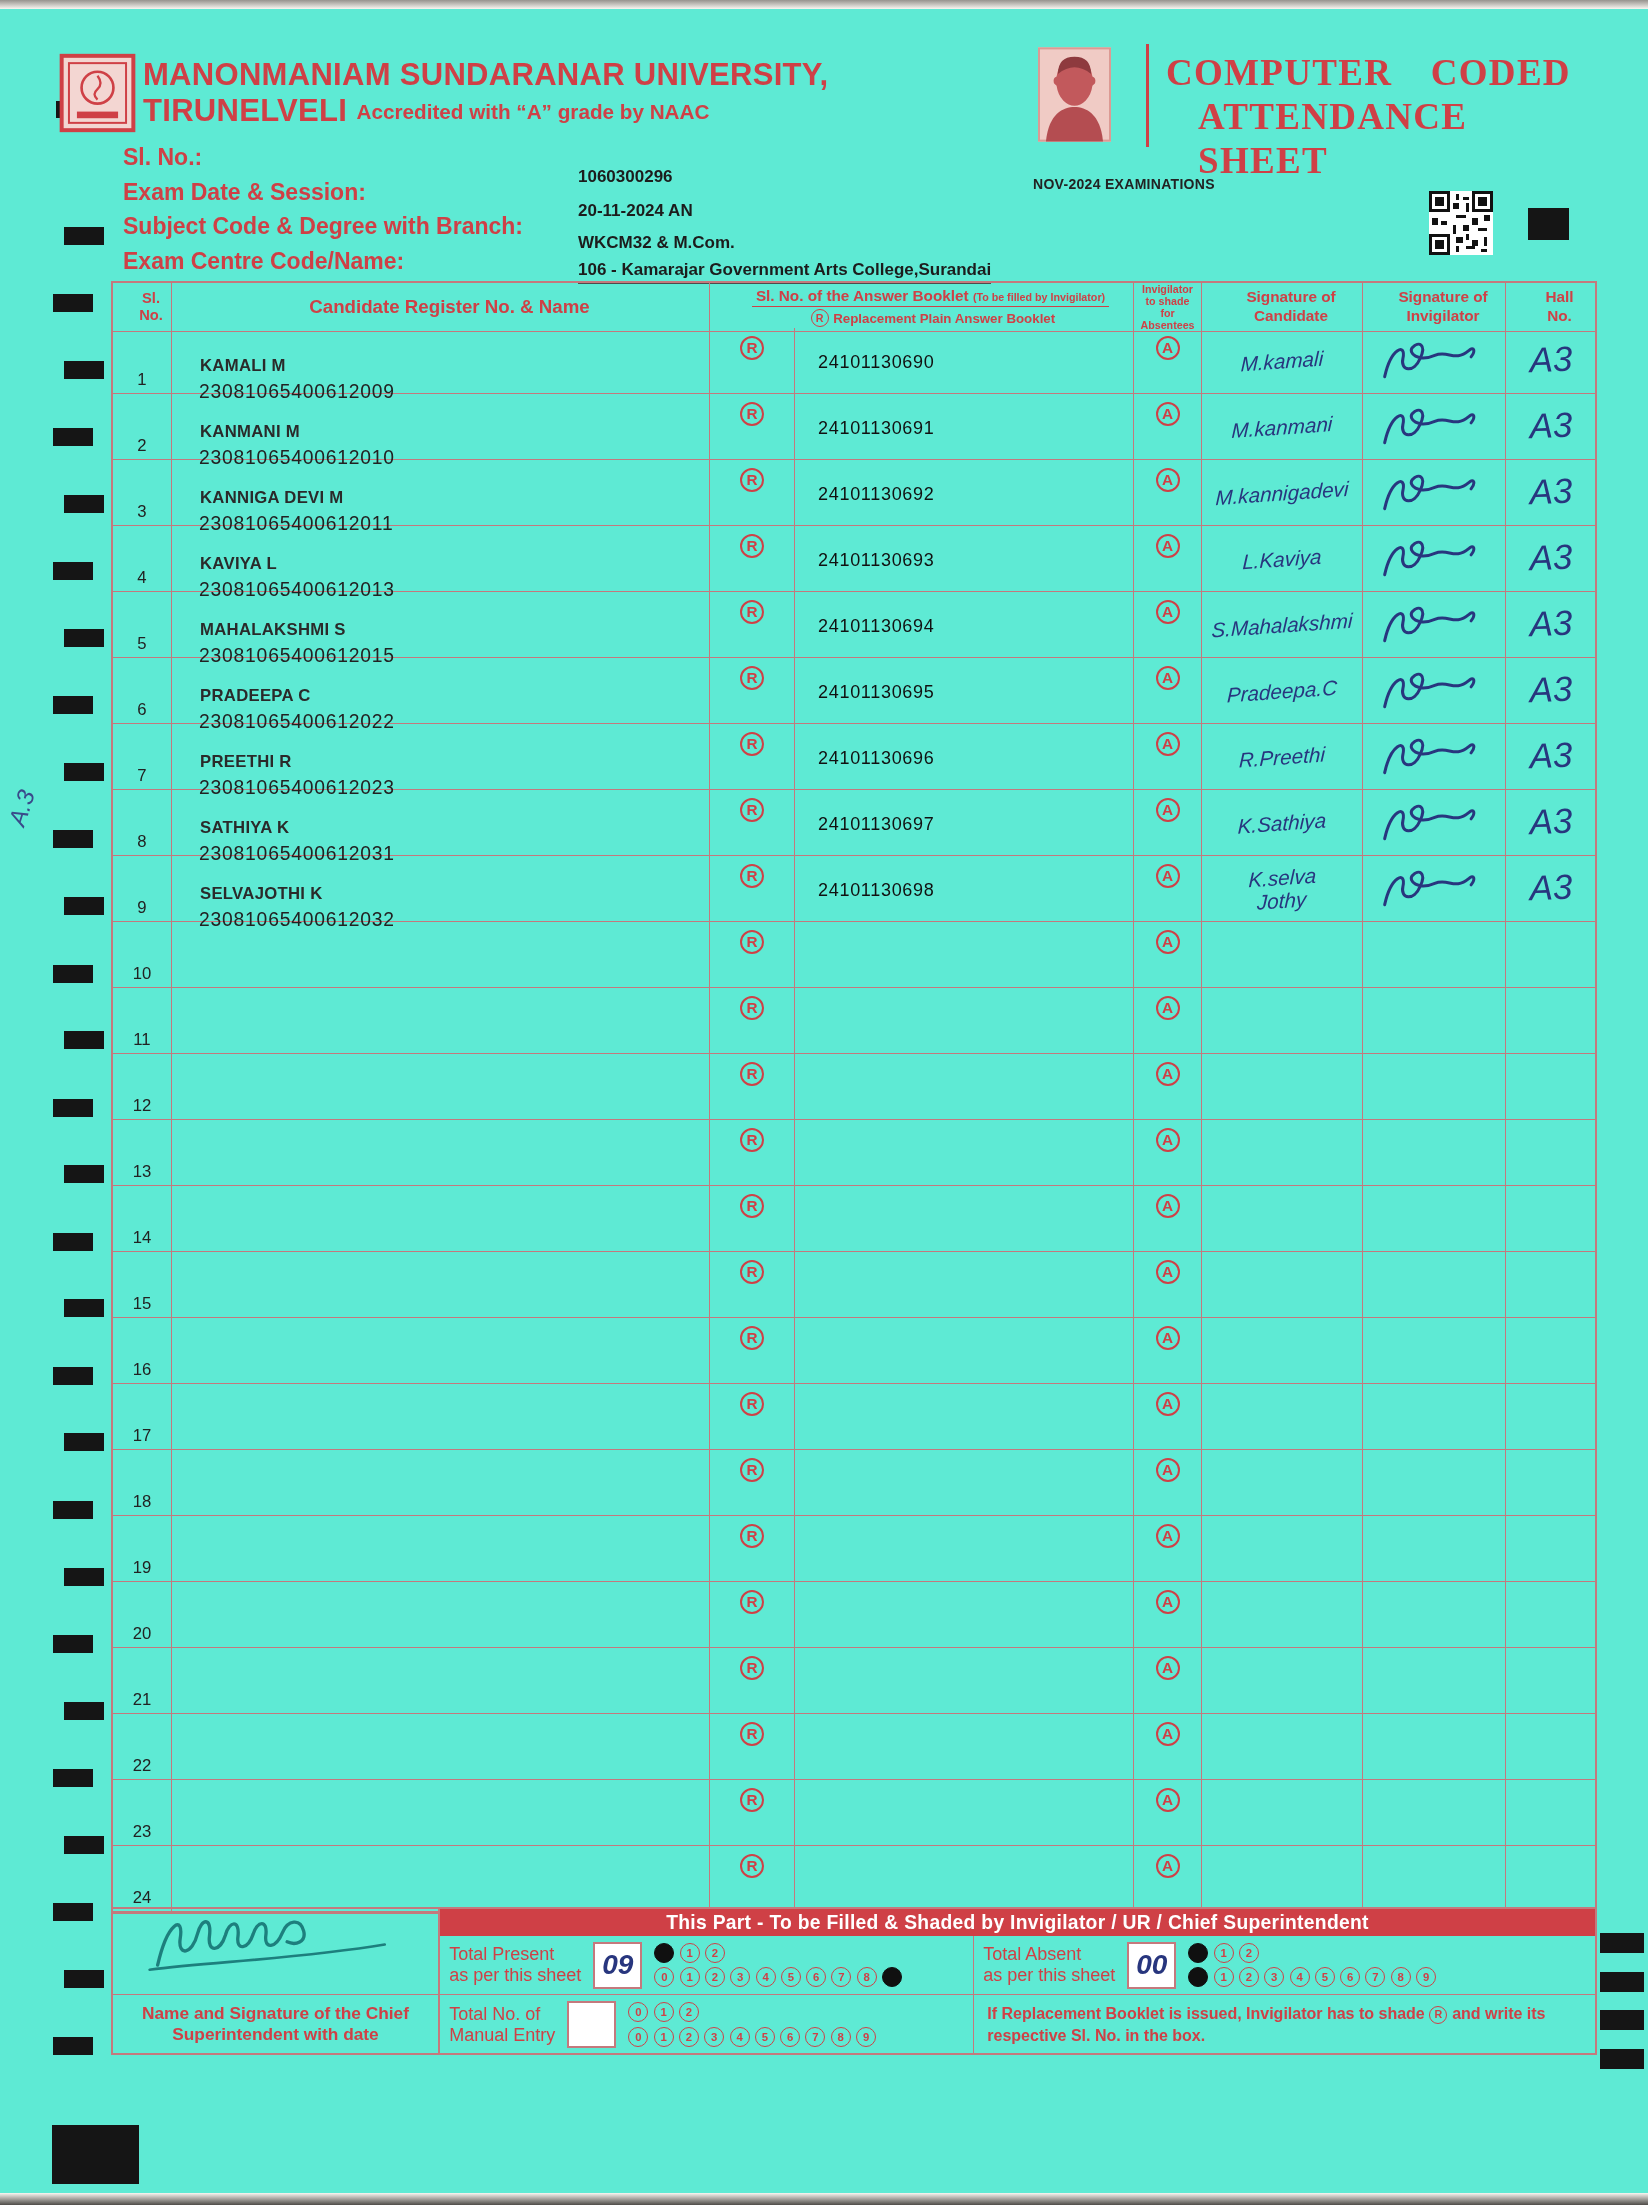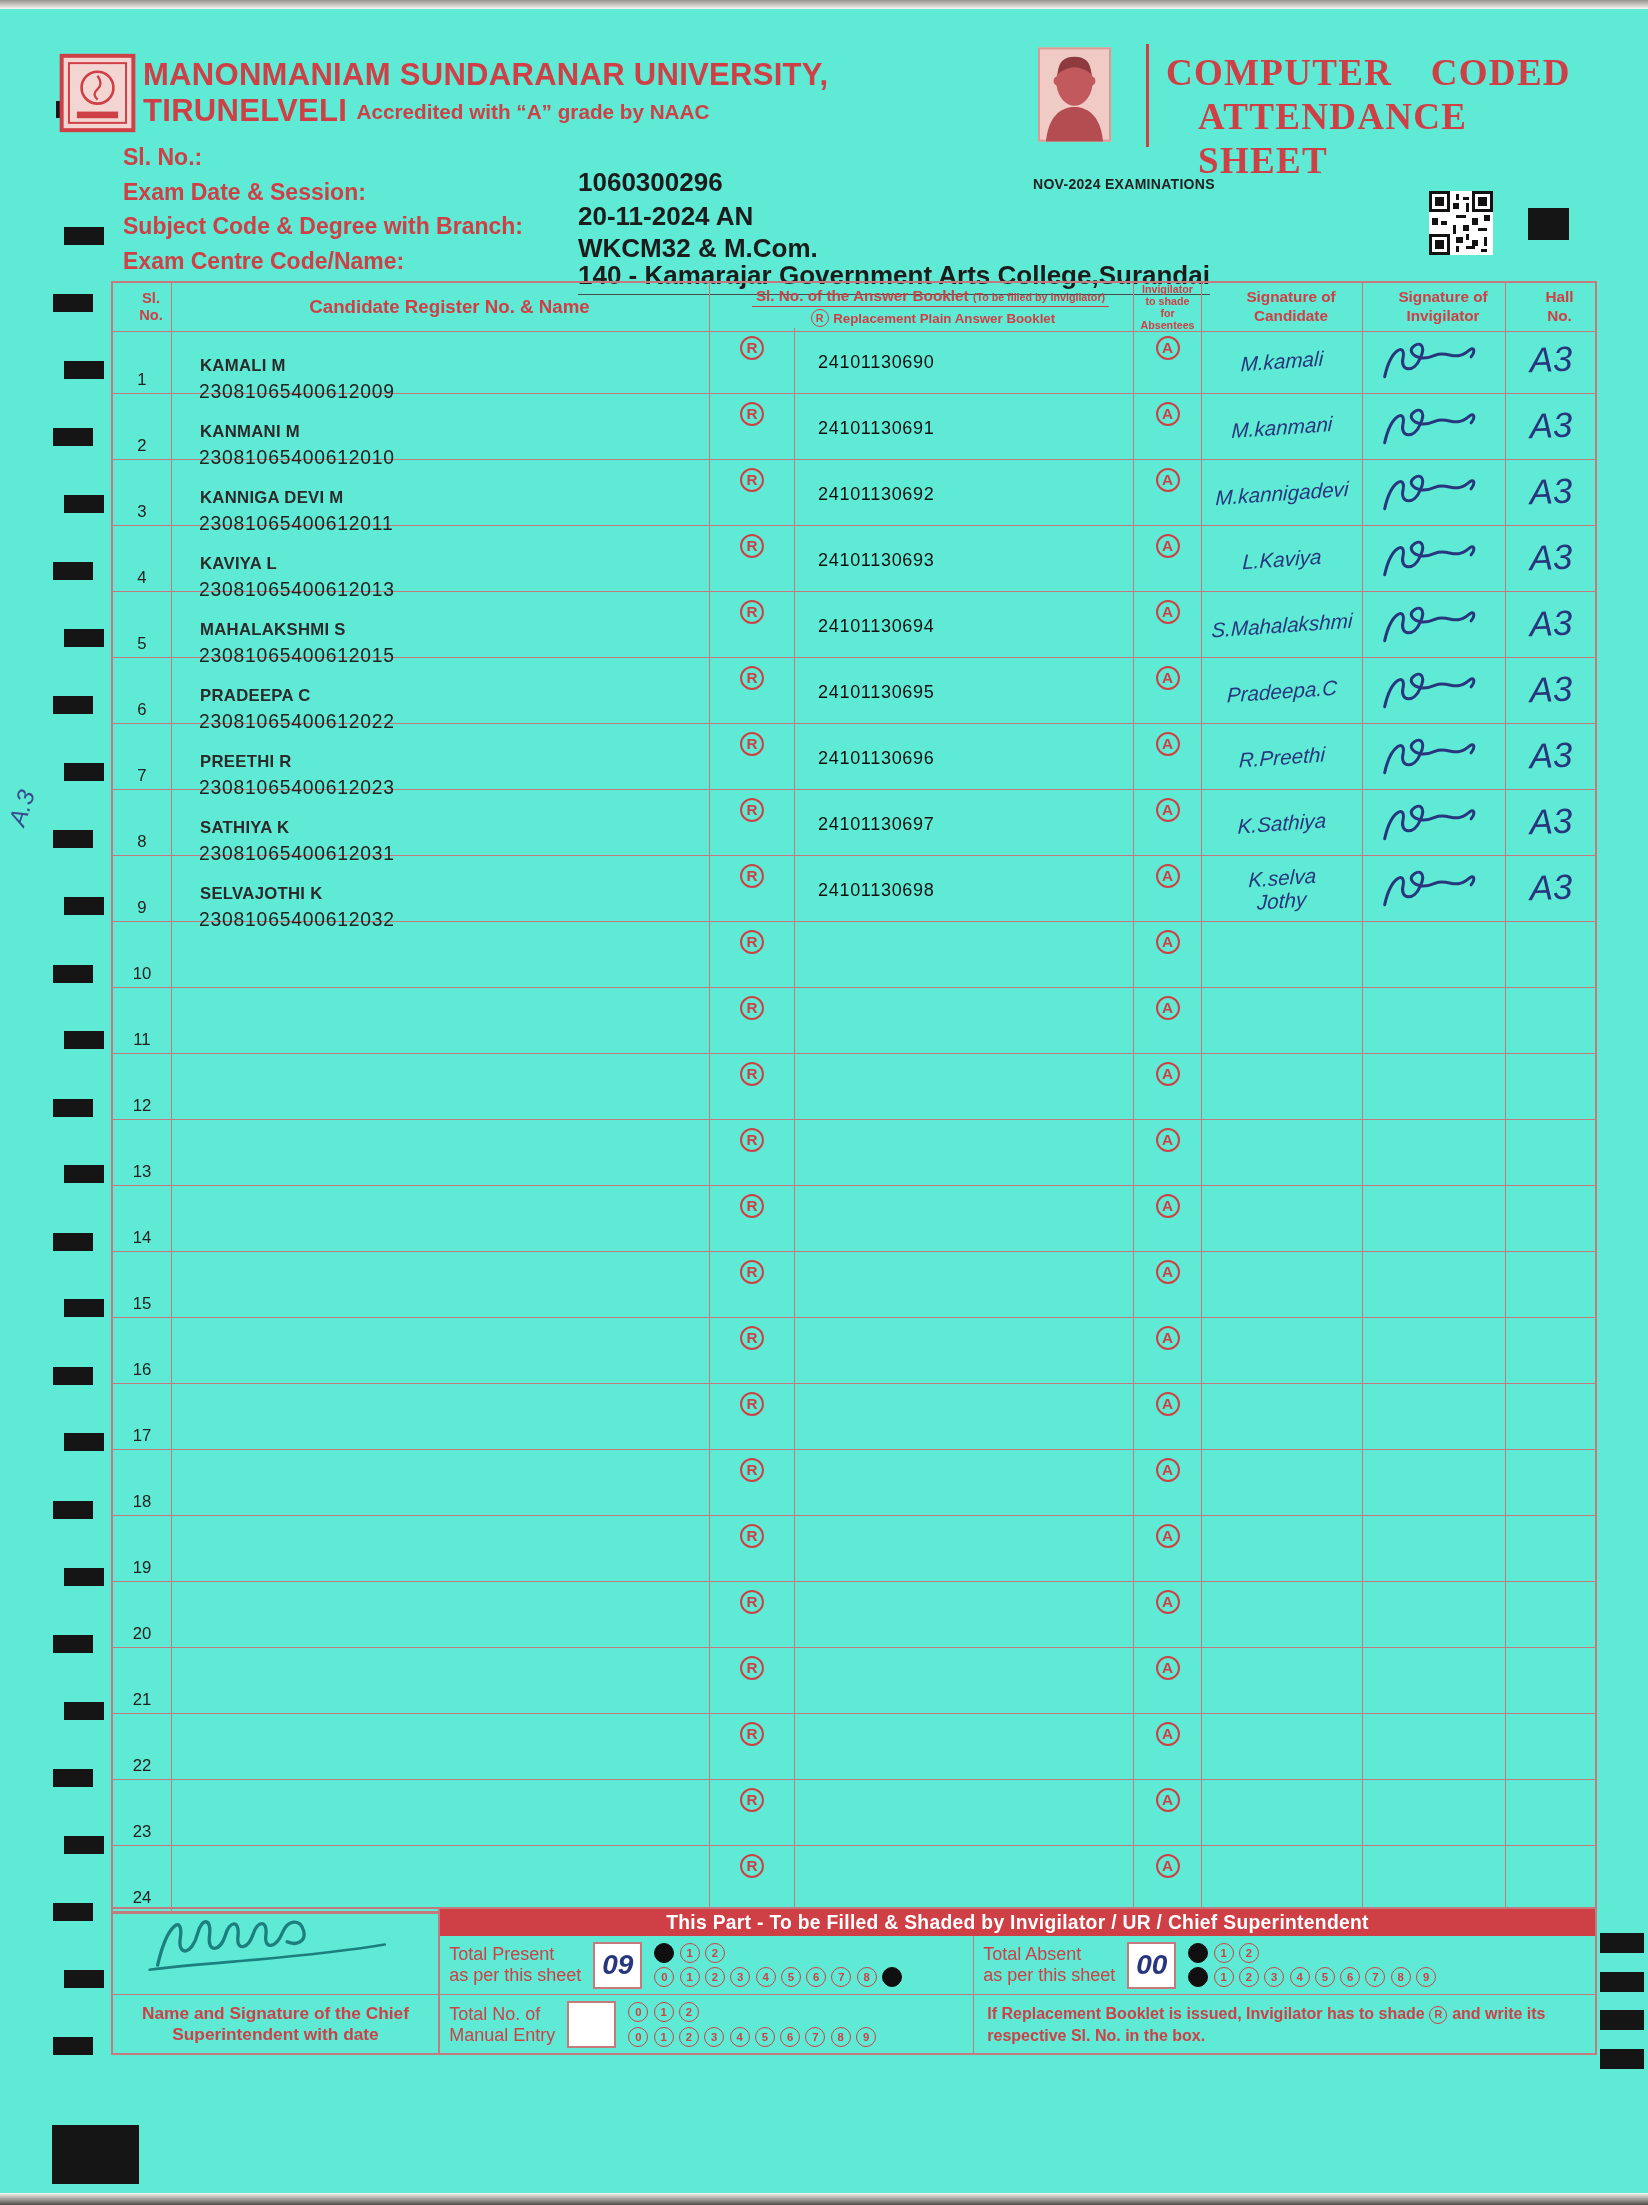--- a/index.html
+++ b/index.html
@@ -27,21 +27,21 @@
   .portrait { position: absolute; left: 1038px; top: 47px; width: 73px; height: 95px; }
   .hdr-divider { position: absolute; left: 1146px; top: 44px; width: 2.7px; height: 103px; background: var(--red); }
   .sheet-title { position: absolute; left: 1166px; top: 51px; width: 440px; color: var(--red);
     font-family: "Liberation Serif", serif; font-weight: bold; font-size: 37px; line-height: 44px;
     letter-spacing: 1.3px; }
   .sheet-title .t1 { word-spacing: 28px; }
   .sheet-title .t2 { word-spacing: 6.7px; margin-left: 32px; }
 
   
   .mlabel { position: absolute; left: 123px; color: var(--red); font-weight: bold; font-size: 23px; white-space: nowrap; }
-  .mvalue { position: absolute; left: 578px; color: #1c1c1c; font-size: 26px; font-weight: 600; white-space: nowrap; }
+  .mvalue { position: absolute; left: 578px; color: #1c1c1c; font-size: 17px; font-weight: 600; white-space: nowrap; }
   .m-sl-label     { top: 144px; }
   .m-date-label   { top: 179px; }
   .m-subj-label   { top: 213px; }
   .m-centre-label { top: 248px; }
   .m-sl-value     { top: 167px; }
   .m-date-value   { top: 201px; }
   .m-subj-value   { top: 233px; }
   .m-centre-value { top: 260px; border-bottom: 1.3px solid #4c4c4c; padding-bottom: 2.7px; }
   .session-title { position: absolute; left: 1033px; top: 176px; color: #222; font-size: 14px; font-weight: 600; letter-spacing: 0.3px; }
   .qr { position: absolute; left: 1429px; top: 191px; width: 64px; height: 64px; }
@@ -186,21 +186,21 @@
     <div class="t2">ATTENDANCE SHEET</div>
   </div>
 
   <div class="mlabel m-sl-label">Sl. No.:</div>
   <div class="mlabel m-date-label">Exam Date &amp; Session:</div>
   <div class="mlabel m-subj-label">Subject Code &amp; Degree with Branch:</div>
   <div class="mlabel m-centre-label">Exam Centre Code/Name:</div>
   <div class="mvalue m-sl-value">1060300296</div>
   <div class="mvalue m-date-value">20-11-2024 AN</div>
   <div class="mvalue m-subj-value">WKCM32 &amp; M.Com.</div>
-  <div class="mvalue m-centre-value">140 - Kamarajar Government Arts College,Surandai</div>
+  <div class="mvalue m-centre-value">106 - Kamarajar Government Arts College,Surandai</div>
   <div class="session-title">NOV-2024 EXAMINATIONS</div>
 
   <div class="qr">
     <svg viewBox="0 0 21 21" width="64" height="64" shape-rendering="crispEdges">
       <rect width="21" height="21" fill="#ffffff"></rect>
       <path fill="#111" d="M0 0h7v7h-7z M14 0h7v7h-7z M0 14h7v7h-7z"></path>
       <path fill="#fff" d="M1 1h5v5h-5z M15 1h5v5h-5z M1 15h5v5h-5z"></path>
       <path fill="#111" d="M2 2h3v3h-3z M16 2h3v3h-3z M2 16h3v3h-3z"></path>
       <path fill="#111" d="M9 1h1v2h-1z M11 2h2v1h-2z M8 4h2v2h-2z M12 4h1v3h-1z M9 8h3v1h-3z M1 9h2v2h-2z M4 10h2v1h-2z M14 9h2v2h-2z M18 8h2v2h-2z M8 11h1v3h-1z M11 11h2v2h-2z M16 12h3v1h-3z M9 15h2v2h-2z M12 14h1v2h-1z M14 16h2v2h-2z M18 15h1v3h-1z M9 18h1v2h-1z M12 18h3v1h-3z M17 19h2v1h-2z"></path>
     </svg>

